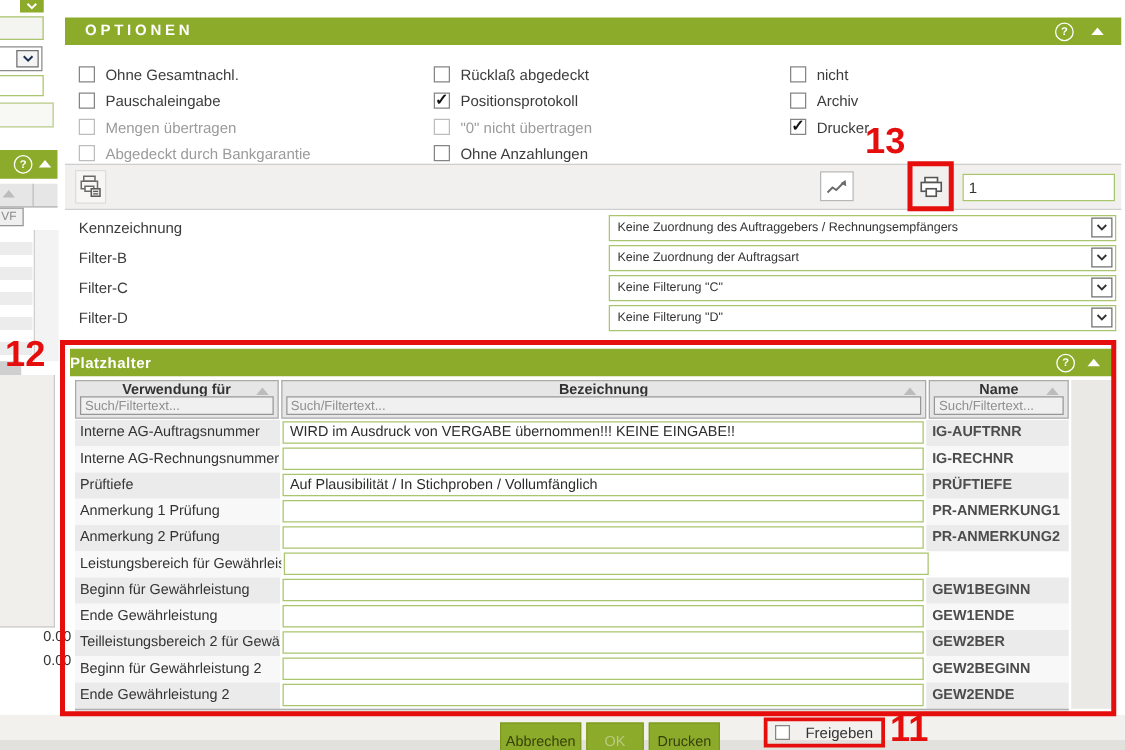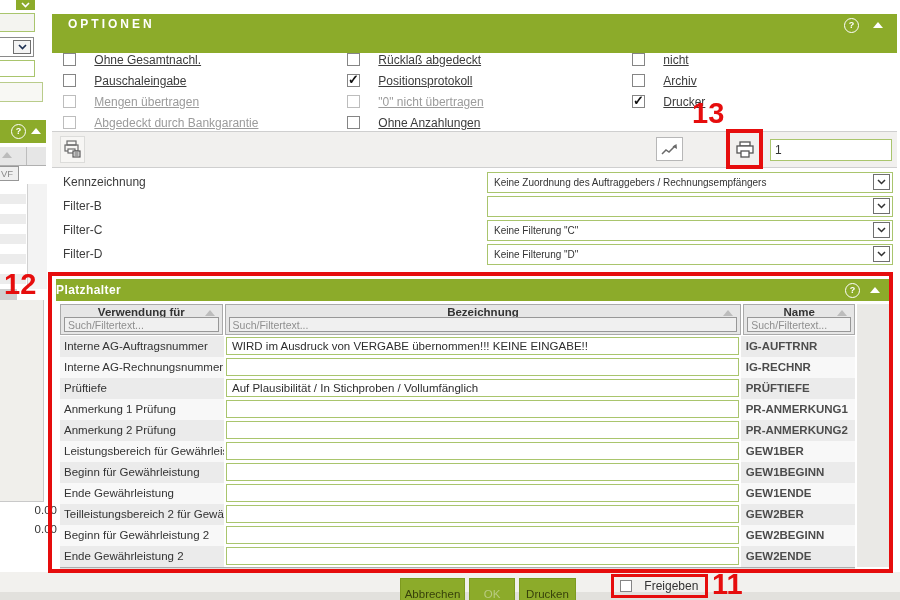--- a/index.html
+++ b/index.html
@@ -14,21 +14,21 @@
   .helpcirc{position:absolute;width:13px;height:13px;border:1.5px solid #fff;border-radius:50%;
             text-align:center;line-height:13px;font-size:9px;font-weight:bold;color:#fff;}
   .tri-up-w{position:absolute;width:0;height:0;border-left:5px solid transparent;
             border-right:5px solid transparent;border-bottom:6px solid #fff;}
 
   
   .opt{position:absolute;height:14px;white-space:nowrap;}
   .cb{display:inline-block;vertical-align:middle;width:13px;height:13px;background:#fff;
       border:1px solid #858585;box-sizing:border-box;position:relative;}
   .cb .mark{position:absolute;left:0px;top:-3px;font-size:13px;font-weight:bold;color:#111;font-style:normal;}
-  .opt .lbl{display:inline-block;vertical-align:middle;margin-left:15px;color:#3c3c3c;text-decoration:underline;}
+  .opt .lbl{display:inline-block;vertical-align:middle;margin-left:5px;color:#3c3c3c;}
   .opt.dis .cb{border-color:#bdbdbd;}
   .opt.dis .lbl{color:#9b9b9b;}
 
   
   .toolbar{position:absolute;left:52px;top:131px;width:845px;height:37px;background:#f1f0ee;
            border-top:1px solid #cfcfcf;border-bottom:1px solid #cfcfcf;box-sizing:border-box;}
   .tbtn{position:absolute;background:#fff;border:1px solid #b7b7b7;box-sizing:border-box;
         display:flex;align-items:center;justify-content:center;}
   .copies{position:absolute;left:770px;top:139px;width:122px;height:22px;box-sizing:border-box;
           border:1px solid #a9c56d;background:#fff;font-family:"Liberation Sans",sans-serif;
@@ -114,21 +114,21 @@
     <span class="abs" style="left:26px;top:0;width:1px;height:18px;background:#bdbdbd;"></span>
   </div>
   <div class="abs" style="left:-2px;top:166px;width:21px;height:15px;background:#efefef;border:1px solid #979797;box-sizing:border-box;line-height:13px;font-size:9.5px;color:#8a8a8a;padding-left:2px;">VF</div>
   <div class="stripes"></div>
   <div class="abs" style="left:27px;top:184px;width:19px;height:105px;background:#f3f3f3;border-left:1px solid #d0d0d0;"></div>
   <div class="abs" style="left:0;top:289px;width:17px;height:11px;background:#cfcfcf;"></div>
   <div class="abs" style="left:0;top:300px;width:43px;height:201px;background:#f0efeb;border-right:1px solid #c9c9c9;border-bottom:1px solid #c9c9c9;"></div>
   <div class="abs" style="left:0;top:504px;width:57px;text-align:right;font-size:11.5px;color:#333;">0.00</div>
   <div class="abs" style="left:0;top:523px;width:57px;text-align:right;font-size:11.5px;color:#333;">0.00</div>
 
-  <div class="gbar" style="left:52px;top:14px;width:845px;height:39px;line-height:21px;">
+  <div class="gbar" style="left:52px;top:14px;width:845px;height:22px;line-height:21px;">
     <span class="title" style="margin-left:16px;">OPTIONEN</span>
     <span class="helpcirc" style="right:38px;top:4px;">?</span>
     <span class="tri-up-w" style="right:14px;top:8px;"></span>
   </div>
 
   <div class="opt" style="left:63px;top:52px;">
     <span class="cb"></span>
     <span class="lbl">Ohne Gesamtnachl.</span>
   </div>
   <div class="opt" style="left:63px;top:73px;">
@@ -207,20 +207,21 @@
       <span class="cbtn">
         <svg width="9" height="6" viewBox="0 0 9 6">
             <polyline points="1,1 4.5,4.5 8,1" fill="none" stroke="#333" stroke-width="1.5"></polyline>
           </svg>
       </span>
     </div>
   </div>
   <div class="frow" style="top:196px;">
     <span class="flabel">Filter-B</span>
     <div class="combo">
+      <span class="val">Keine Zuordnung der Auftragsart</span>
       <span class="cbtn">
         <svg width="9" height="6" viewBox="0 0 9 6">
             <polyline points="1,1 4.5,4.5 8,1" fill="none" stroke="#333" stroke-width="1.5"></polyline>
           </svg>
       </span>
     </div>
   </div>
   <div class="frow" style="top:220px;">
     <span class="flabel">Filter-C</span>
     <div class="combo">
@@ -302,21 +303,20 @@
       <div class="c2">
           <input value="" style="">
         </div>
       <div class="c3">PR-ANMERKUNG2</div>
     </div>
     <div class="ph-row">
       <div class="c1">Leistungsbereich für Gewährleistung</div>
       <div class="c2">
           <input value="" style="">
         </div>
-      <div class="c3">GEW1BER</div>
     </div>
     <div class="ph-row">
       <div class="c1">Beginn für Gewährleistung</div>
       <div class="c2">
           <input value="" style="">
         </div>
       <div class="c3">GEW1BEGINN</div>
     </div>
     <div class="ph-row">
       <div class="c1">Ende Gewährleistung</div>

